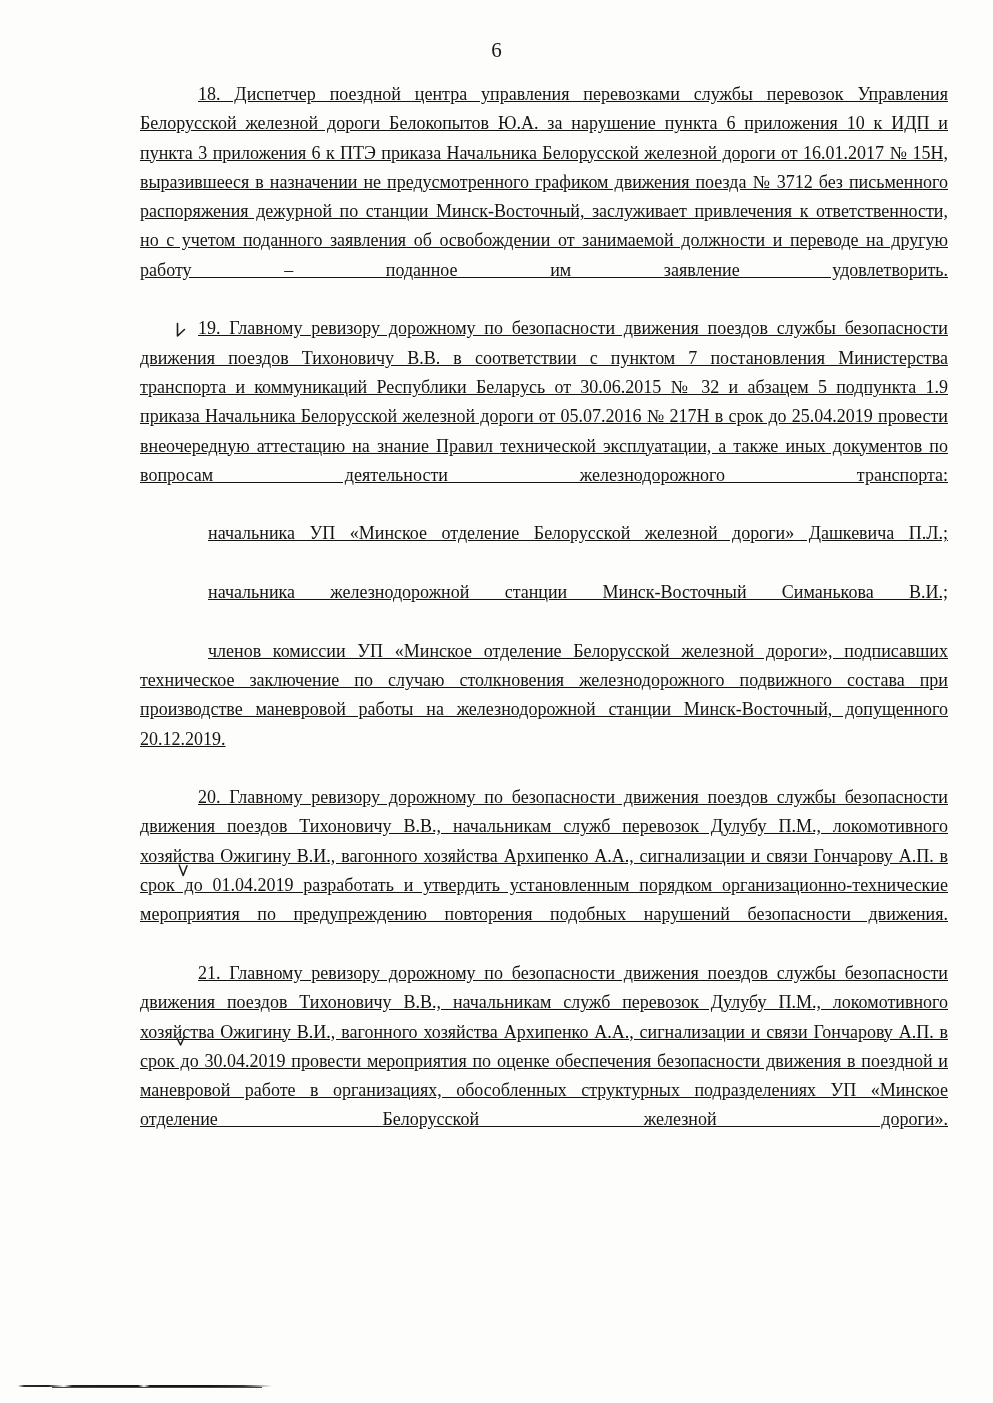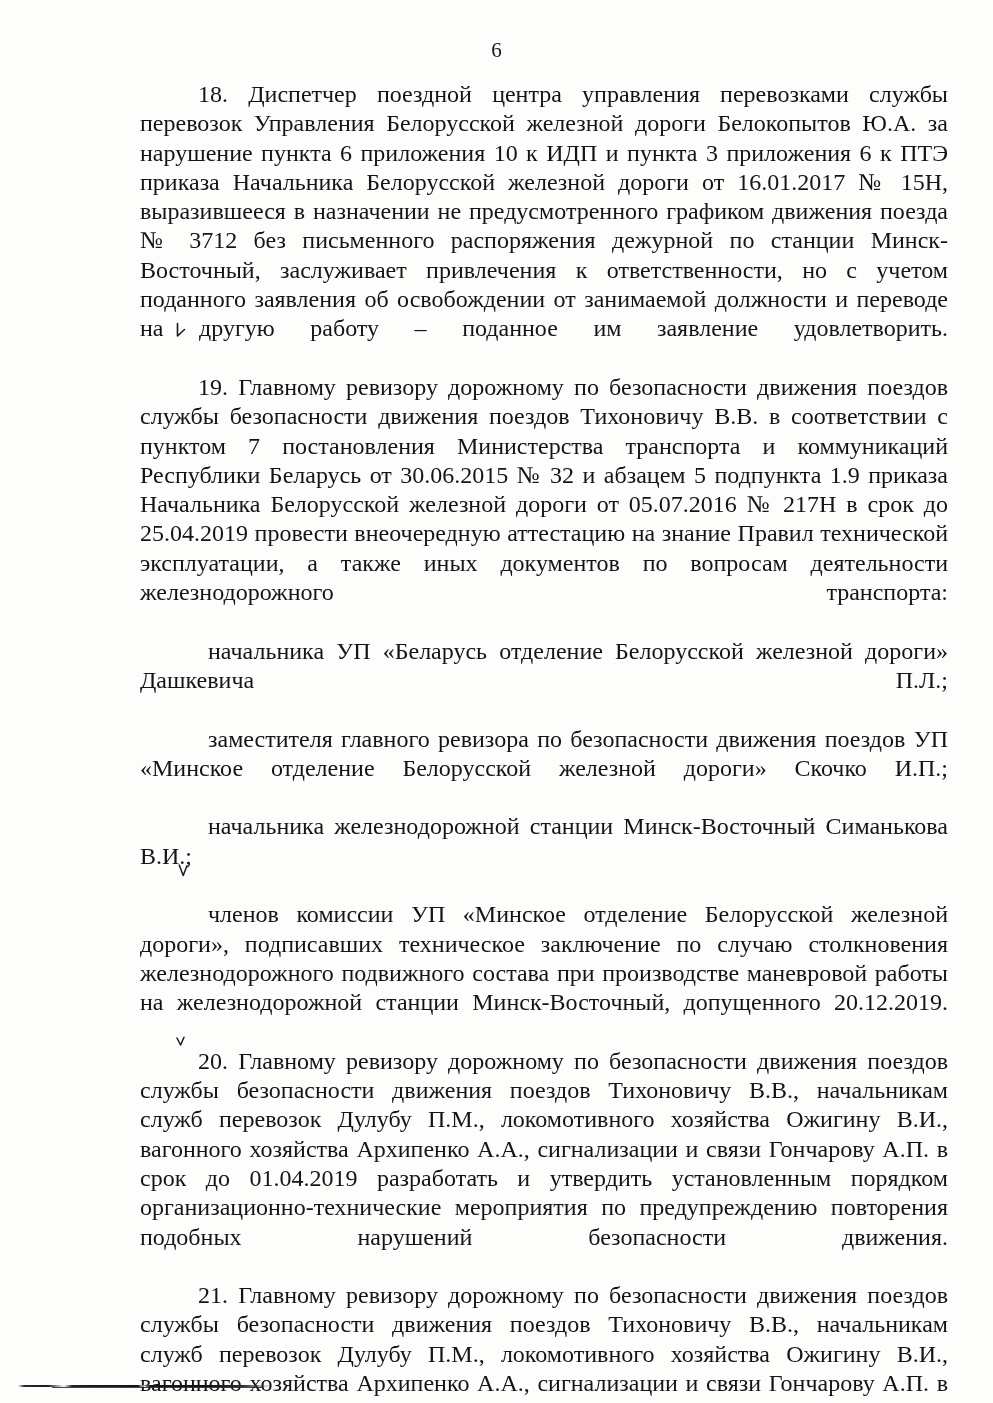--- a/index.html
+++ b/index.html
@@ -45,25 +45,26 @@
   .body-text {
     position: absolute;
     top: 80px;
     left: 140px;
     width: 808px;
   }
   p.para {
     margin: 0;
     text-align: justify;
     text-justify: inter-word;
-    font-size: 24px;
+    font-size: 18px;
     line-height: 29.3px;
     color: #141414;
     hyphens: none;
     word-spacing: 0.02em;
+    text-decoration: underline;
   }
   p.para.indent {
     text-indent: 58px;
   }
   p.para.indent-sub {
     text-indent: 68px;
   }
   
   p.para::after {
     content: "";
@@ -119,23 +120,22 @@
   <div class="page-number">6</div>
 
   <div class="content">
 
     <div class="body-text">
 
       <p class="para indent">18. Диспетчер поездной центра управления перевозками службы перевозок Управления Белорусской железной дороги Белокопытов Ю.А. за нарушение пункта 6 приложения 10 к ИДП и пункта 3 приложения 6 к ПТЭ приказа Начальника Белорусской железной дороги от 16.01.2017 № 15Н, выразившееся в назначении не предусмотренного графиком движения поезда № 3712 без письменного распоряжения дежурной по станции Минск-Восточный, заслуживает привлечения к ответственности, но с учетом поданного заявления об освобождении от занимаемой должности и переводе на другую работу – поданное им заявление удовлетворить.</p>
 
       <p class="para indent">19. Главному ревизору дорожному по безопасности движения поездов службы безопасности движения поездов Тихоновичу В.В. в соответствии с пунктом 7 постановления Министерства транспорта и коммуникаций Республики Беларусь от 30.06.2015 № 32 и абзацем 5 подпункта 1.9 приказа Начальника Белорусской железной дороги от 05.07.2016 № 217Н в срок до 25.04.2019 провести внеочередную аттестацию на знание Правил технической эксплуатации, а также иных документов по вопросам деятельности железнодорожного транспорта:</p>
 
-      <p class="para indent-sub">начальника УП «Беларусь отделение Белорусской железной дороги» Дашкевича П.Л.;</p>
+      <p class="para indent-sub">начальника УП «Минское отделение Белорусской железной дороги» Дашкевича П.Л.;</p>
 
-      <p class="para indent-sub">заместителя главного ревизора по безопасности движения поездов УП «Минское отделение Белорусской железной дороги» Скочко И.П.;</p>
 
 
       <p class="para indent-sub">начальника железнодорожной станции Минск-Восточный Симанькова В.И.;</p>
 
       <p class="para indent-sub">членов комиссии УП «Минское отделение Белорусской железной дороги», подписавших техническое заключение по случаю столкновения железнодорожного подвижного состава при производстве маневровой работы на железнодорожной станции Минск-Восточный, допущенного 20.12.2019.</p>
 
       <p class="para indent">20. Главному ревизору дорожному по безопасности движения поездов службы безопасности движения поездов Тихоновичу В.В., начальникам служб перевозок Дулубу П.М., локомотивного хозяйства Ожигину В.И., вагонного хозяйства Архипенко А.А., сигнализации и связи Гончарову А.П. в срок до 01.04.2019 разработать и утвердить установленным порядком организационно-технические мероприятия по предупреждению повторения подобных нарушений безопасности движения.</p>
 
       <p class="para indent">21. Главному ревизору дорожному по безопасности движения поездов службы безопасности движения поездов Тихоновичу В.В., начальникам служб перевозок Дулубу П.М., локомотивного хозяйства Ожигину В.И., вагонного хозяйства Архипенко А.А., сигнализации и связи Гончарову А.П. в срок до 30.04.2019 провести мероприятия по оценке обеспечения безопасности движения в поездной и маневровой работе в организациях, обособленных структурных подразделениях УП «Минское отделение Белорусской железной дороги».</p>
 

